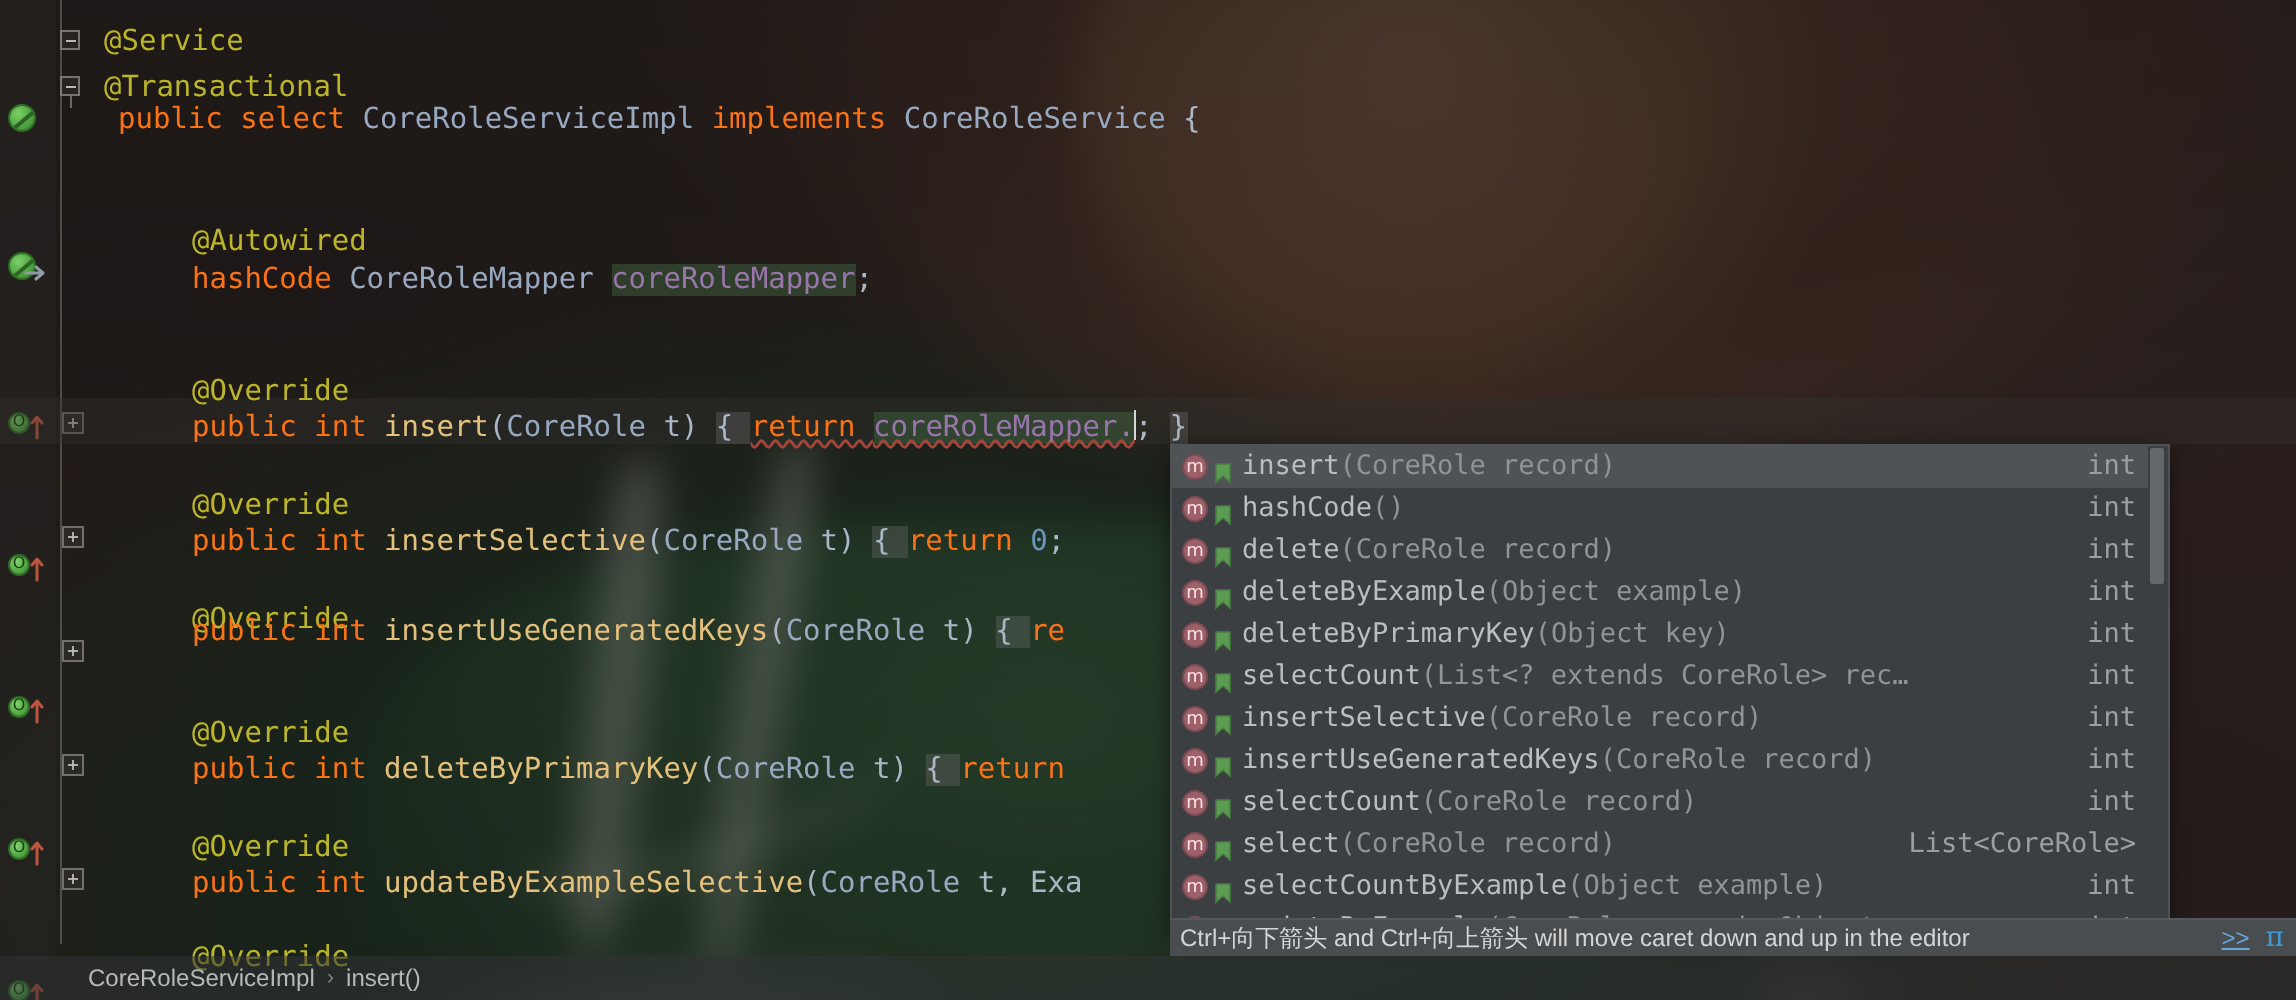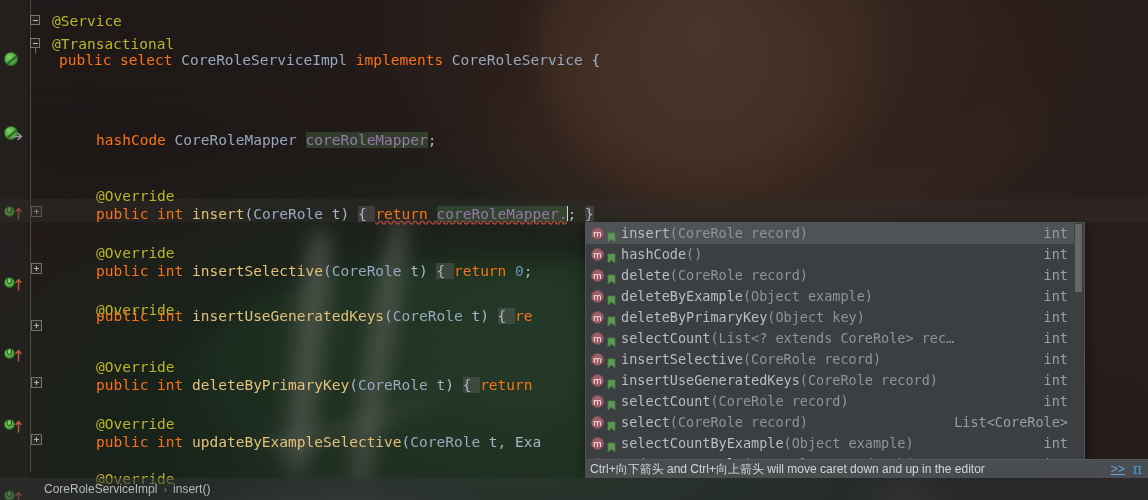--- a/index.html
+++ b/index.html
@@ -439,20 +439,21 @@
     <div class="caret-line" style="top:199px"></div>
 
     <div class="code">
 
       <div class="ln" style="top:10px"><span class="ann">@Service</span></div>
 
       <div class="ln" style="top:33px"><span class="ann">@Transactional</span></div>
 
       <div class="ln" style="top:49px"><span style="display:inline-block;width:7px"></span><span class="kw">public </span><span class="kw">select </span><span class="cls">CoreRoleServiceImpl </span><span class="kw">implements </span><span class="cls">CoreRoleService </span><span class="pun">{</span></div>
 
+      <div class="ln" style="top:110px"><span style="display:inline-block;width:44px"></span><span class="ann">@Autowired</span></div>
 
       <div class="ln" style="top:129px"><span style="display:inline-block;width:44px"></span><span class="kw">hashCode </span><span class="cls">CoreRoleMapper </span><span class="fld fldhl">coreRoleMapper</span><span class="pun">;</span></div>
 
       <div class="ln" style="top:185px"><span style="display:inline-block;width:44px"></span><span class="ann">@Override</span></div>
 
       <div class="ln" style="top:203px"><span style="display:inline-block;width:44px"></span><span class="kw">public </span><span class="kw">int </span><span class="mth">insert</span><span class="pun">(</span><span class="cls">CoreRole</span><span class="plain"> t) </span><span class="pun brace-hl">{ </span><span class="kw wavy">return </span><span class="fld fldhl wavy">coreRoleMapper.</span><span class="caret"></span><span class="pun">; </span><span class="pun brace-hl">}</span></div>
 
       <div class="ln" style="top:242px"><span style="display:inline-block;width:44px"></span><span class="ann">@Override</span></div>
 
       <div class="ln" style="top:260px"><span style="display:inline-block;width:44px"></span><span class="kw">public </span><span class="kw">int </span><span class="mth">insertSelective</span><span class="pun">(</span><span class="cls">CoreRole</span><span class="plain"> t) </span><span class="pun brace-hl">{ </span><span class="kw">return </span><span class="num">0</span><span class="pun">;</span></div>

